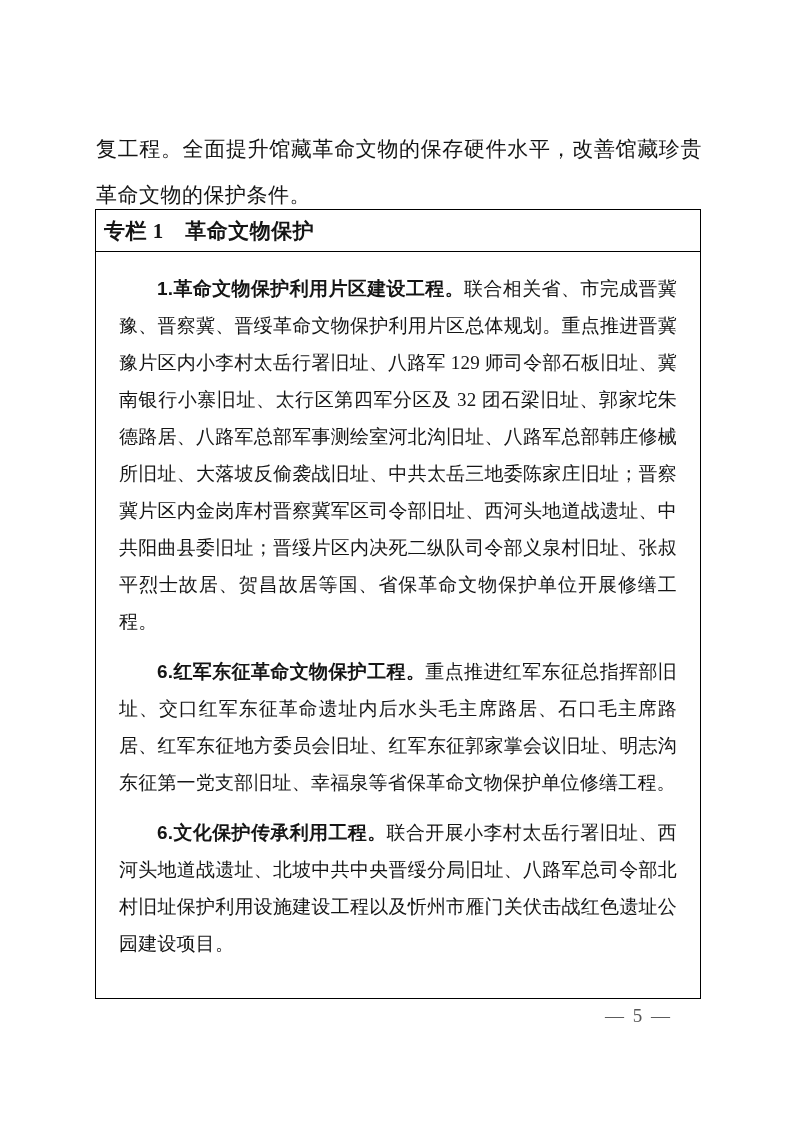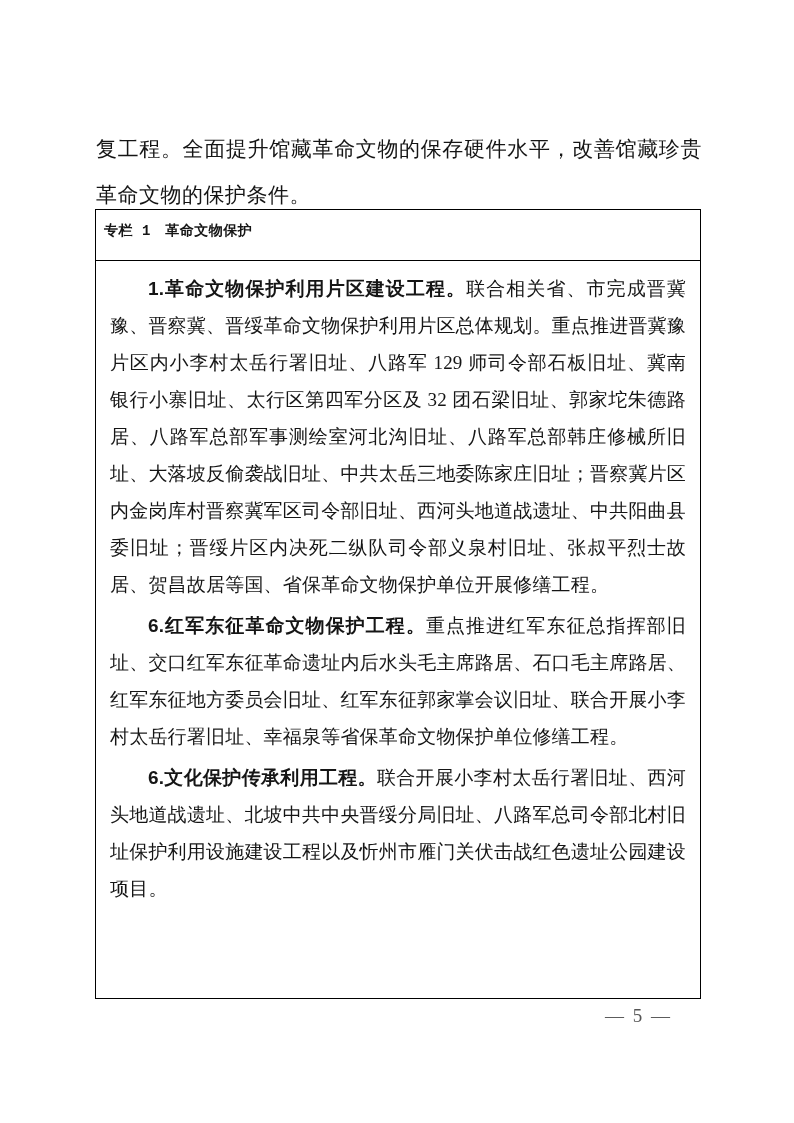--- a/index.html
+++ b/index.html
@@ -37,33 +37,33 @@
     position: absolute;
     left: 95px;
     top: 209px;
     width: 606px;
     height: 790px;
     border: 1.5px solid #000000;
     box-sizing: border-box;
     background: #ffffff;
   }
   .box-header {
-    font-family: Liberation Mono, monospace;
+    font-family: Liberation Serif, serif;
     font-weight: bold;
-    font-size: 14px;
+    font-size: 21px;
     line-height: 23px;
-    padding: 10px 8px 17px 8px;
+    padding: 10px 8px 8px 8px;
     border-bottom: 1.5px solid #000000;
     letter-spacing: 0.5px;
   }
   .box-body {
     padding: 5px 10px 0 10px;
   }
   .box-para {
-    margin: 4px;
+    margin: 13px;
     font-size: 19px;
     line-height: 37px;
     text-align: justify;
     text-justify: inter-ideograph;
     text-align-last: left;
     text-indent: 2em;
     letter-spacing: 0.2px;
   }
   .para-lead {
     font-family: "Liberation Sans", "DejaVu Sans", sans-serif;
@@ -87,21 +87,21 @@
 <div class="page">
 
   <p class="intro">复工程。全面提升馆藏革命文物的保存硬件水平，改善馆藏珍贵革命文物的保护条件。</p>
 
   <div class="feature-box">
     <div class="box-header">专栏 1　革命文物保护</div>
     <div class="box-body">
 
       <p class="box-para"><span class="para-lead">1.革命文物保护利用片区建设工程。</span><span>联合相关省、市完成晋冀豫、晋察冀、晋绥革命文物保护利用片区总体规划。重点推进晋冀豫片区内小李村太岳行署旧址、八路军 129 师司令部石板旧址、冀南银行小寨旧址、太行区第四军分区及 32 团石梁旧址、郭家坨朱德路居、八路军总部军事测绘室河北沟旧址、八路军总部韩庄修械所旧址、大落坡反偷袭战旧址、中共太岳三地委陈家庄旧址；晋察冀片区内金岗库村晋察冀军区司令部旧址、西河头地道战遗址、中共阳曲县委旧址；晋绥片区内决死二纵队司令部义泉村旧址、张叔平烈士故居、贺昌故居等国、省保革命文物保护单位开展修缮工程。</span></p>
 
-      <p class="box-para"><span class="para-lead">6.红军东征革命文物保护工程。</span><span>重点推进红军东征总指挥部旧址、交口红军东征革命遗址内后水头毛主席路居、石口毛主席路居、红军东征地方委员会旧址、红军东征郭家掌会议旧址、联合开展小李村太岳行署旧址、幸福泉等省保革命文物保护单位修缮工程。</span></p>
+      <p class="box-para"><span class="para-lead">6.红军东征革命文物保护工程。</span><span>重点推进红军东征总指挥部旧址、交口红军东征革命遗址内后水头毛主席路居、石口毛主席路居、红军东征地方委员会旧址、红军东征郭家掌会议旧址、明志沟东征第一党支部旧址、幸福泉等省保革命文物保护单位修缮工程。</span></p>
 
       <p class="box-para"><span class="para-lead">6.文化保护传承利用工程。</span><span>联合开展小李村太岳行署旧址、西河头地道战遗址、北坡中共中央晋绥分局旧址、八路军总司令部北村旧址保护利用设施建设工程以及忻州市雁门关伏击战红色遗址公园建设项目。</span></p>
 
 
     </div>
   </div>
 
   <div class="page-footer">— 5 —</div>
 
 </div>

